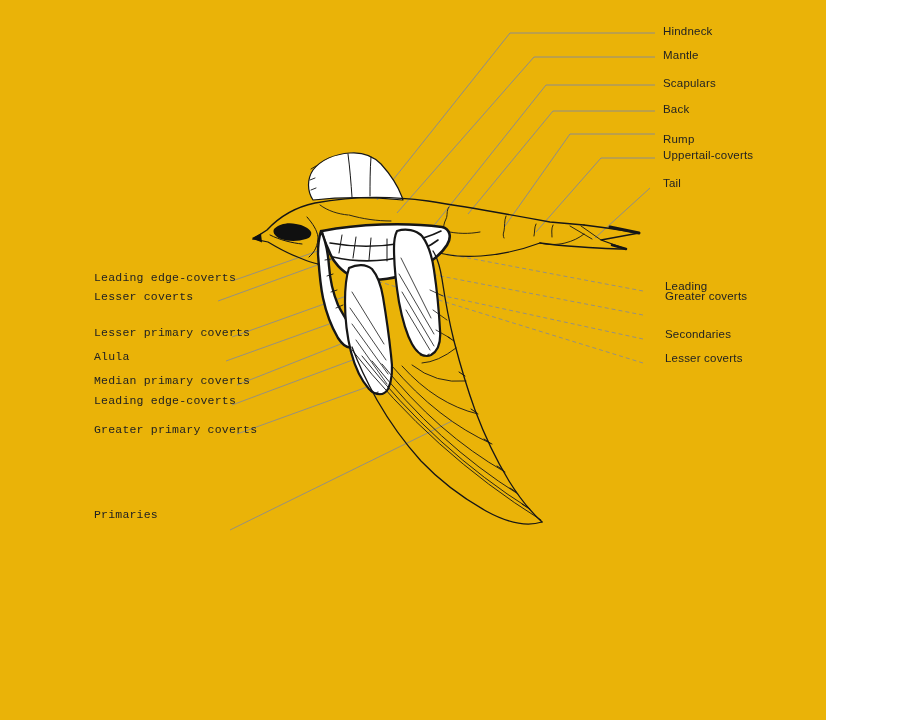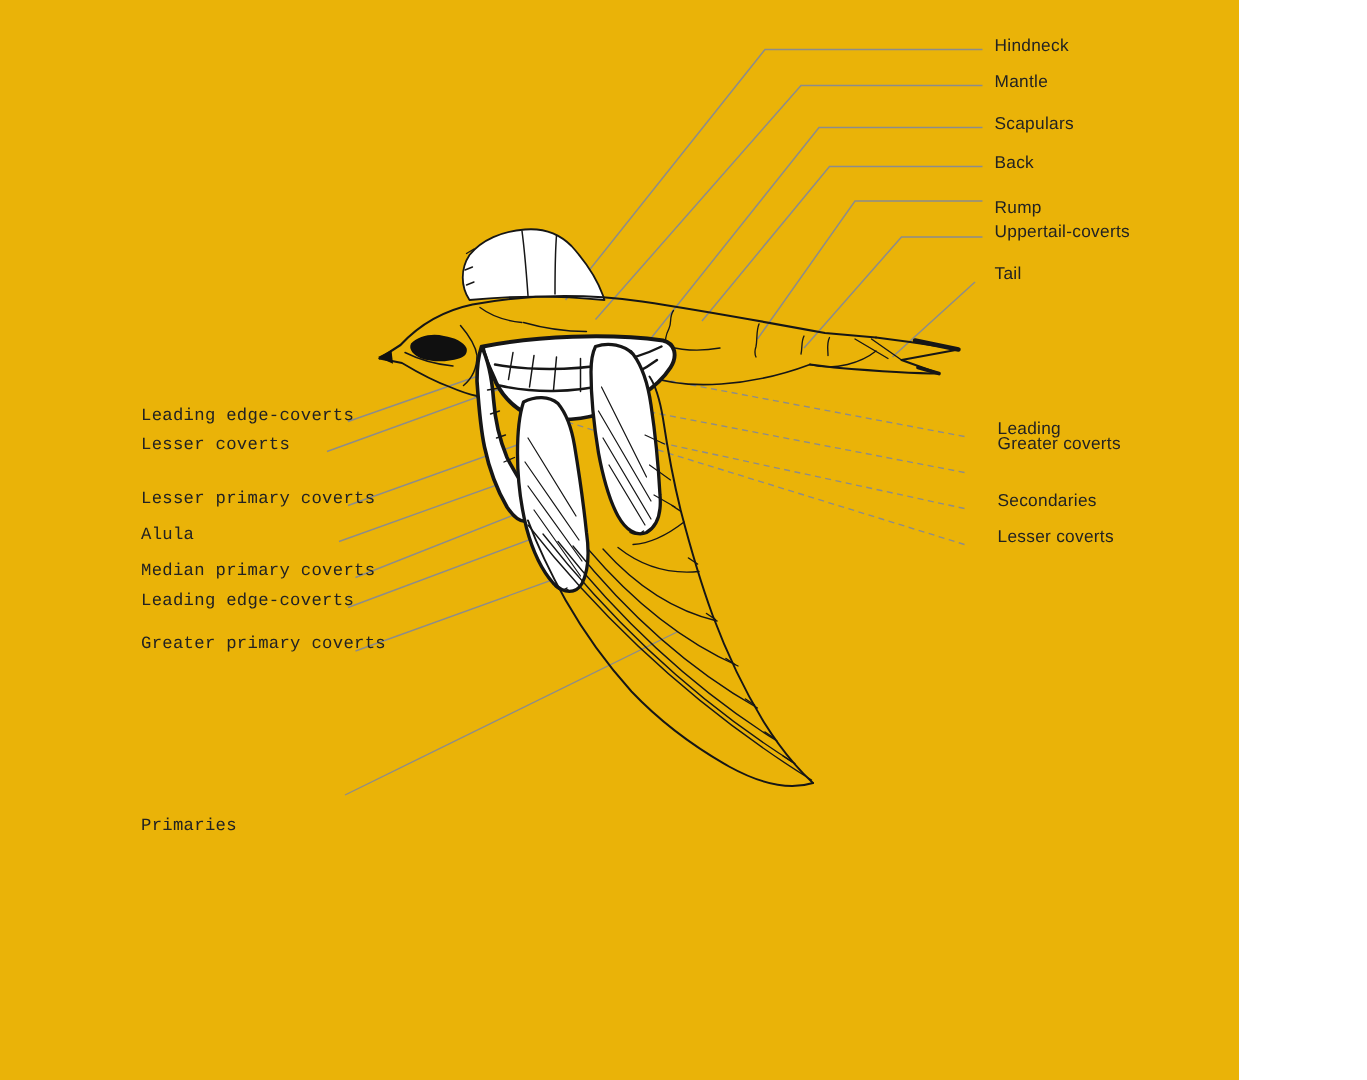--- a/index.html
+++ b/index.html
@@ -142,16 +142,16 @@
     <span class="lbl col-rmid" style="top:327px">Secondaries</span>
     <span class="lbl col-rmid" style="top:351px">Lesser coverts</span>
 
     <span class="lbl col-left" style="top:271px">Leading edge-coverts</span>
     <span class="lbl col-left" style="top:290px">Lesser coverts</span>
     <span class="lbl col-left" style="top:326px">Lesser primary coverts</span>
     <span class="lbl col-left" style="top:350px">Alula</span>
     <span class="lbl col-left" style="top:374px">Median primary coverts</span>
     <span class="lbl col-left" style="top:394px">Leading edge-coverts</span>
     <span class="lbl col-left" style="top:423px">Greater primary coverts</span>
-    <span class="lbl col-left" style="top:544px">Primaries</span>
+    <span class="lbl col-left" style="top:508px">Primaries</span>
   </div>
 
 </div>
 
 </body></html>

